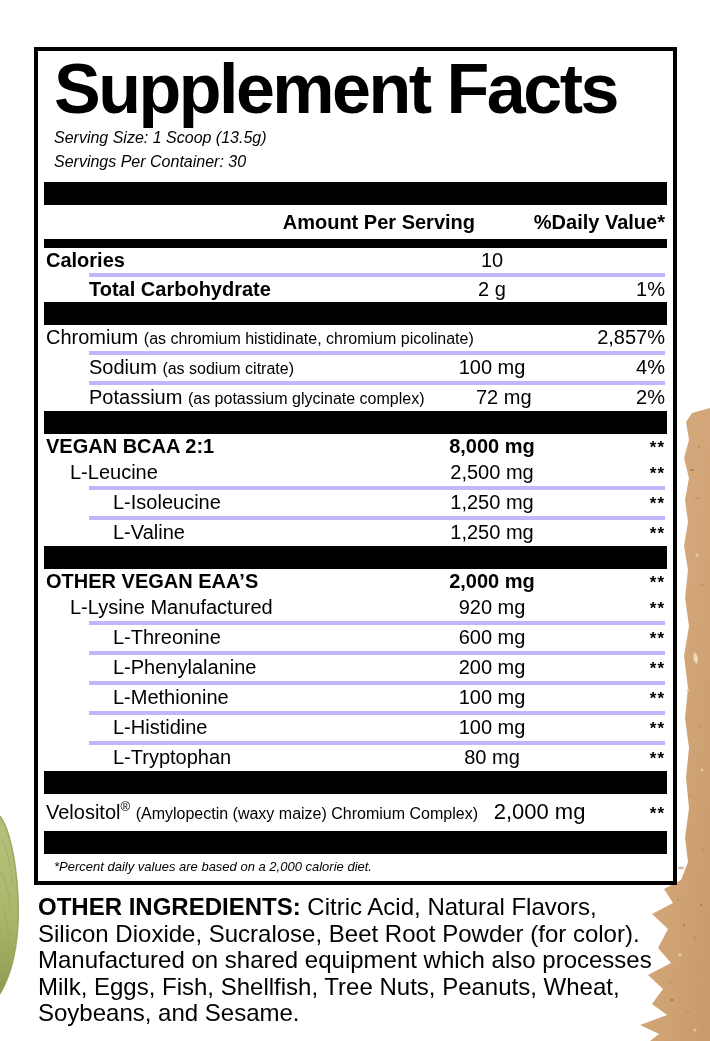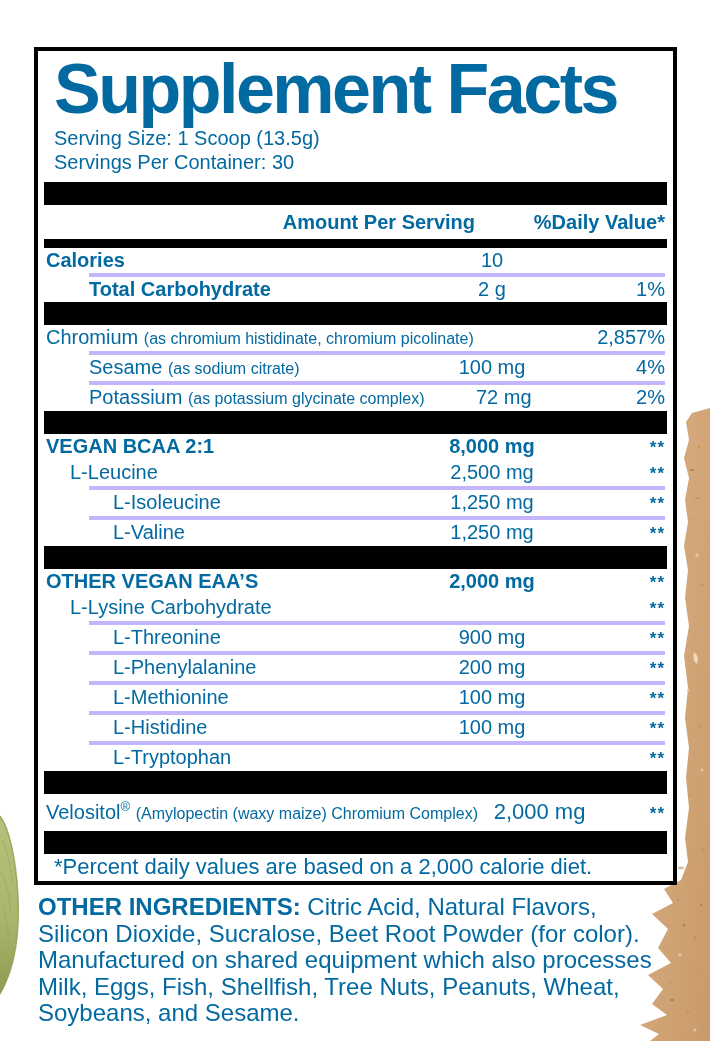--- a/index.html
+++ b/index.html
@@ -1,53 +1,53 @@
 <!DOCTYPE html>
 <html><head>
 <meta charset="utf-8">
 <style>
   html,body{margin:0;padding:0;}
   .page{
     position:relative;
     width:710px;height:1041px;
     background:#ffffff;
     font-family:"Liberation Sans", sans-serif;
-    color:#0369a1;
+    color:#000000;
     overflow:hidden;
   }
   .bg-art{position:absolute;left:0;top:0;width:710px;height:1041px;pointer-events:none;}
   .label-box{
     position:absolute;left:34px;top:47px;width:643px;height:838px;
     border:4px solid #000;background:#fff;box-sizing:border-box;
     padding:5px 8px 0;overflow:hidden;z-index:2;
   }
   .title{
     font-size:70px;line-height:62px;font-weight:700;letter-spacing:-2.5px;
     margin:2px 0 6px 8px;white-space:nowrap;
   }
-  .serving{font-size:20px;line-height:24px;margin-left:8px;}
+  .serving{font-size:16px;line-height:24px;margin-left:8px;font-style:italic;}
   .bar{background:#000;height:23px;margin:0 -2px;}
   .bar.first{margin-top:8px;}
   .bar.thin{height:9px;}
   .hdr{display:flex;font-weight:700;font-size:20px;padding:6px 0 5px;align-items:flex-start;}
   .hdr-amt{flex:1;text-align:right;padding-right:40px;white-space:nowrap;}
   .hdr-dv{width:150px;text-align:right;white-space:nowrap;}
   .row{display:flex;align-items:baseline;font-size:20px;line-height:21px;padding:2px 0;}
   .row.sep{border-top:4px solid #c4b5fd;margin-left:43px;}
   .row .name{flex:1;white-space:nowrap;}
   .row .amt{width:170px;text-align:center;white-space:nowrap;}
   .row .dv{width:88px;text-align:right;white-space:nowrap;}
   .row.sub .name{padding-left:24px;}
   .bold{font-weight:700;}
   .paren{font-size:16px;}
   .stars{font-size:17px;font-weight:700;letter-spacing:1px;}
   .row.tall{padding:6px 0;line-height:23px;}
   .row.tall .amt{font-size:22px;}
   .regmark{font-size:13px;vertical-align:super;line-height:0;}
-  .foot{font-size:22px;line-height:21px;margin:2px 0 8px 8px;}
+  .foot{font-size:13px;line-height:21px;margin:2px 0 8px 8px;font-style:italic;}
   .below{
     position:absolute;left:38px;top:894px;width:618px;z-index:2;
     font-size:24px;line-height:26.5px;
   }
   .below p{margin:0;}
   .below .manufactured{}
 </style>
 </head>
 <body>
 
@@ -143,21 +143,21 @@
     </div>
 
     <div class="bar"></div>
 
     <div class="row">
       <div class="name"><span>Chromium</span> <span class="paren">(as chromium histidinate, chromium picolinate)</span></div>
       <div class="dv">2,857%</div>
     </div>
 
     <div class="row sep">
-      <div class="name"><span>Sesame</span> <span class="paren">(as sodium citrate)</span></div>
+      <div class="name"><span>Sodium</span> <span class="paren">(as sodium citrate)</span></div>
       <div class="amt">100 mg</div>
       <div class="dv">4%</div>
     </div>
 
     <div class="row sep">
       <div class="name"><span>Potassium</span> <span class="paren">(as potassium glycinate complex)</span></div>
       <div class="amt">72 mg</div>
       <div class="dv">2%</div>
     </div>
 
@@ -185,45 +185,47 @@
     </div>
 
     <div class="bar"></div>
 
     <div class="row">
       <div class="name bold">OTHER VEGAN EAA’S</div>
       <div class="amt bold">2,000 mg</div>
       <div class="dv stars">**</div>
     </div>
     <div class="row sub">
-      <div class="name">L-Lysine Carbohydrate</div>
+      <div class="name">L-Lysine Manufactured</div>
+      <div class="amt">920 mg</div>
       <div class="dv stars">**</div>
     </div>
     <div class="row sub sep">
       <div class="name">L-Threonine</div>
-      <div class="amt">900 mg</div>
+      <div class="amt">600 mg</div>
       <div class="dv stars">**</div>
     </div>
     <div class="row sub sep">
       <div class="name">L-Phenylalanine</div>
       <div class="amt">200 mg</div>
       <div class="dv stars">**</div>
     </div>
     <div class="row sub sep">
       <div class="name">L-Methionine</div>
       <div class="amt">100 mg</div>
       <div class="dv stars">**</div>
     </div>
     <div class="row sub sep">
       <div class="name">L-Histidine</div>
       <div class="amt">100 mg</div>
       <div class="dv stars">**</div>
     </div>
     <div class="row sub sep">
       <div class="name">L-Tryptophan</div>
+      <div class="amt">80 mg</div>
       <div class="dv stars">**</div>
     </div>
 
     <div class="bar"></div>
 
     <div class="row tall">
       <div class="name"><span>Velositol</span><span class="regmark">®</span> <span class="paren">(Amylopectin (waxy maize) Chromium Complex)</span></div>
       <div class="amt">2,000 mg</div>
       <div class="dv stars">**</div>
     </div>

